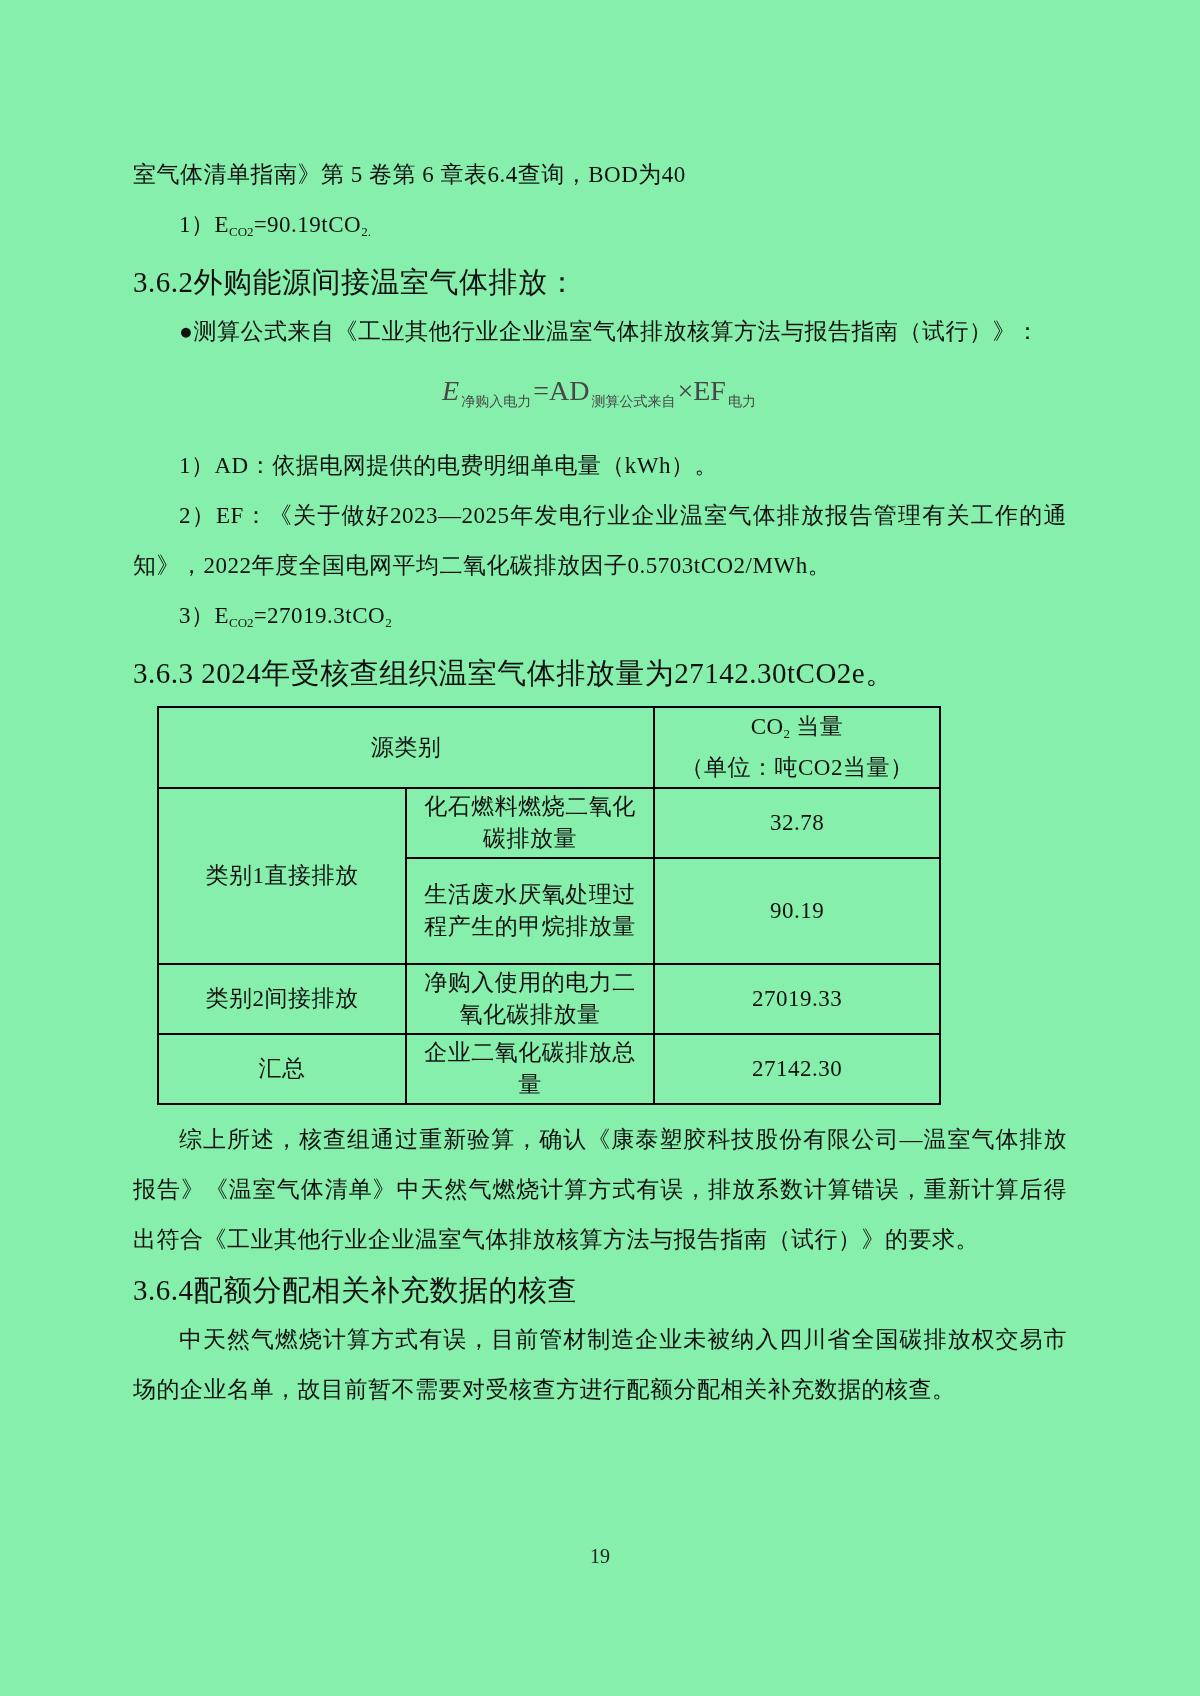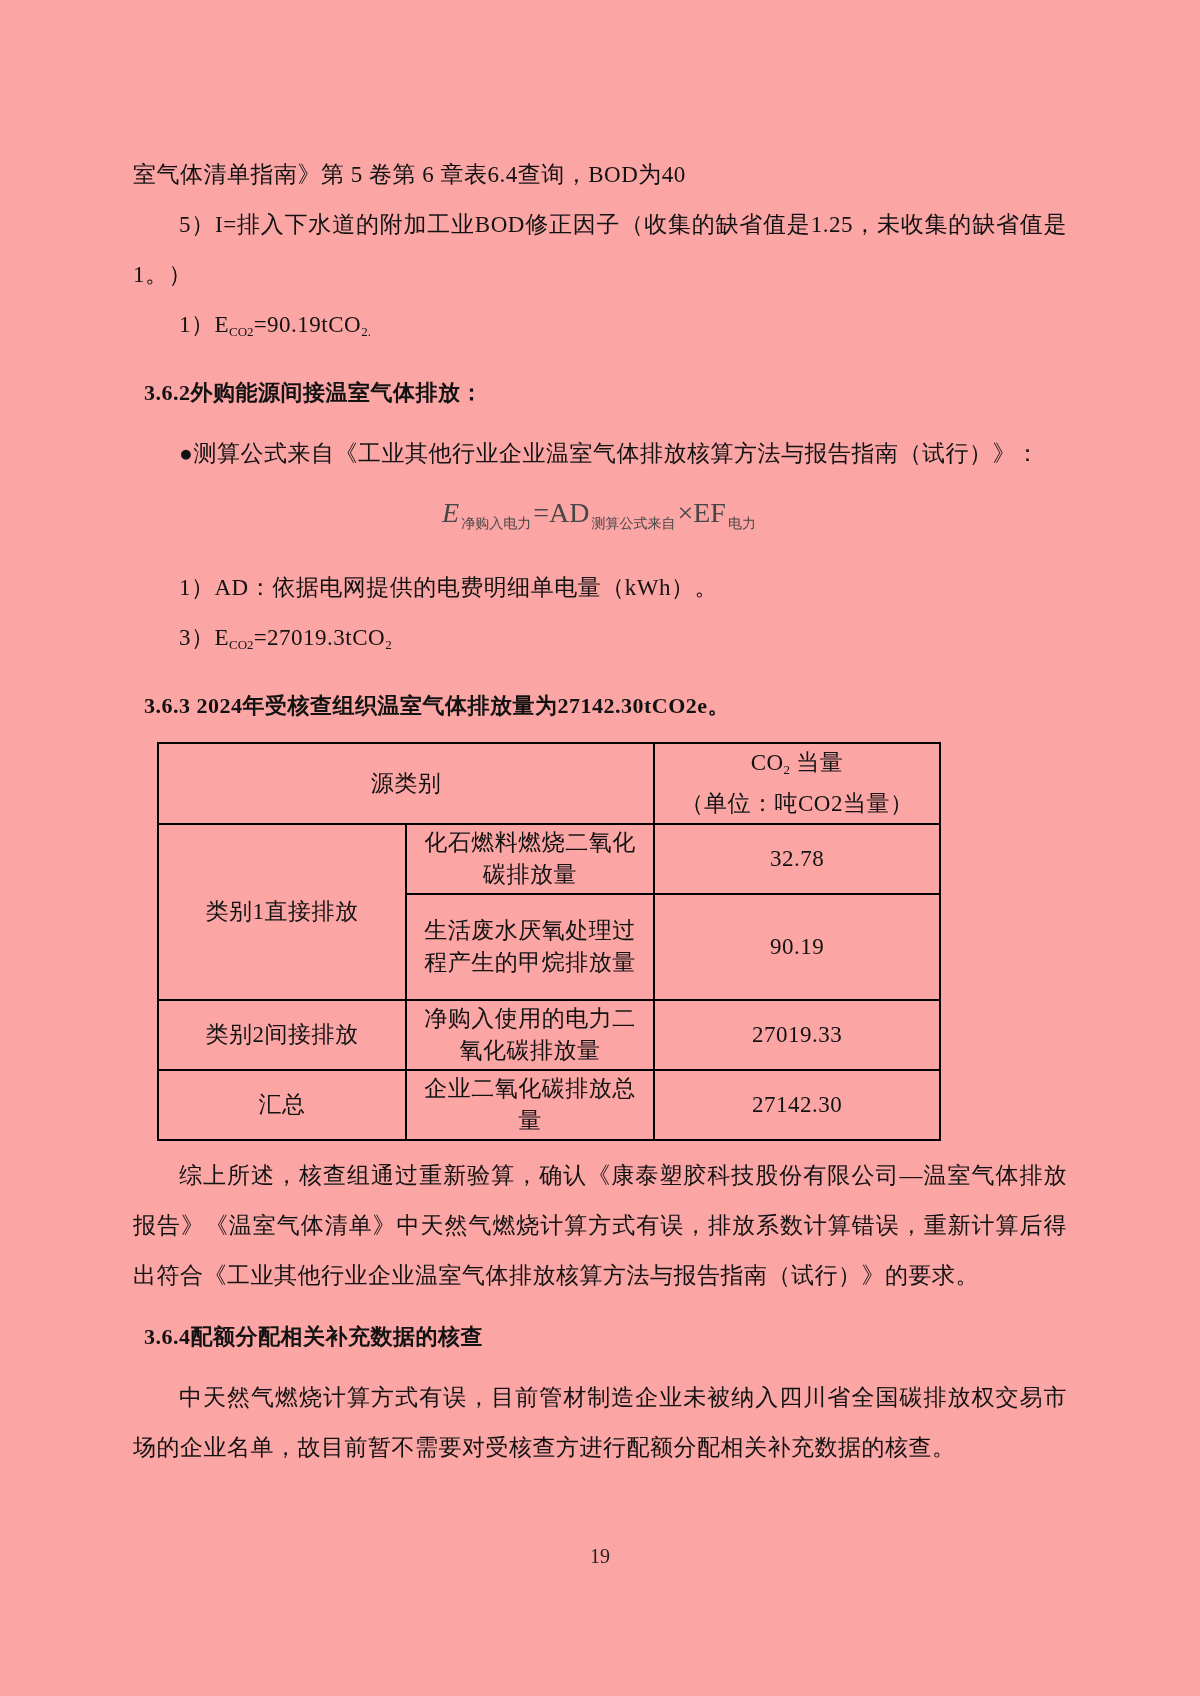--- a/index.html
+++ b/index.html
@@ -1,42 +1,42 @@
 <!DOCTYPE html>
 <html><head>
 <meta charset="utf-8">
 <style>
   html,body { margin:0; padding:0; background:#e8e8e8; }
   .page {
     position:relative;
     width:1200px; height:1696px;
     margin:0 auto;
-    background:#fca5a5;
+    background:#86efac;
     font-family:"Liberation Serif", serif;
     color:#121212;
     overflow:hidden;
   }
   .content {
     position:absolute;
     left:133px; top:150px;
     width:934px;
   }
   .para {
     margin:0;
     font-size:23px;
     line-height:50px;
     text-align:justify;
     letter-spacing:0.5px;
   }
   .indent { text-indent:2em; }
   .heading {
-    margin:11px;
-    font-size:22px;
+    margin:0;
+    font-size:29px;
     line-height:50px;
-    font-weight:bold;
+    font-weight:normal;
     letter-spacing:0.5px;
   }
   sub.small {
     font-size:13px;
     vertical-align:-4px;
     letter-spacing:0;
   }
   
   .formula-wrap {
     margin:18px 0 30px 0;
@@ -91,34 +91,34 @@
   }
 </style>
 </head>
 <body>
 
 <div class="page">
   <div class="content">
 
     <p class="para">室气体清单指南》第 5 卷第 6 章表6.4查询，BOD为40</p>
 
-    <p class="para indent">5）I=排入下水道的附加工业BOD修正因子（收集的缺省值是1.25，未收集的缺省值是1。）</p>
 
     <p class="para indent"><span>1）E</span><sub class="small">CO2</sub><span>=90.19tCO</span><sub class="small">2.</sub></p>
 
     <p class="heading">3.6.2外购能源间接温室气体排放：</p>
 
     <p class="para indent">●测算公式来自《工业其他行业企业温室气体排放核算方法与报告指南（试行）》：</p>
 
     <div class="formula-wrap">
       <span class="formula"><span>E</span><span class="fsub">净购入电力</span><span class="op">=AD</span><span class="fsub">测算公式来自</span><span class="op">×EF</span><span class="fsub">电力</span></span>
     </div>
 
     <p class="para indent">1）AD：依据电网提供的电费明细单电量（kWh）。</p>
 
+    <p class="para indent">2）EF：《关于做好2023—2025年发电行业企业温室气体排放报告管理有关工作的通知》，2022年度全国电网平均二氧化碳排放因子0.5703tCO2/MWh。</p>
 
     <p class="para indent"><span>3）E</span><sub class="small">CO2</sub><span>=27019.3tCO</span><sub class="small">2</sub></p>
 
     <p class="heading">3.6.3  2024年受核查组织温室气体排放量为27142.30tCO2e。</p>
 
     <table class="emissions">
       <tbody>
         <tr class="row-header">
           <td colspan="2" class="col-merged">源类别</td>
           <td class="col-val">

